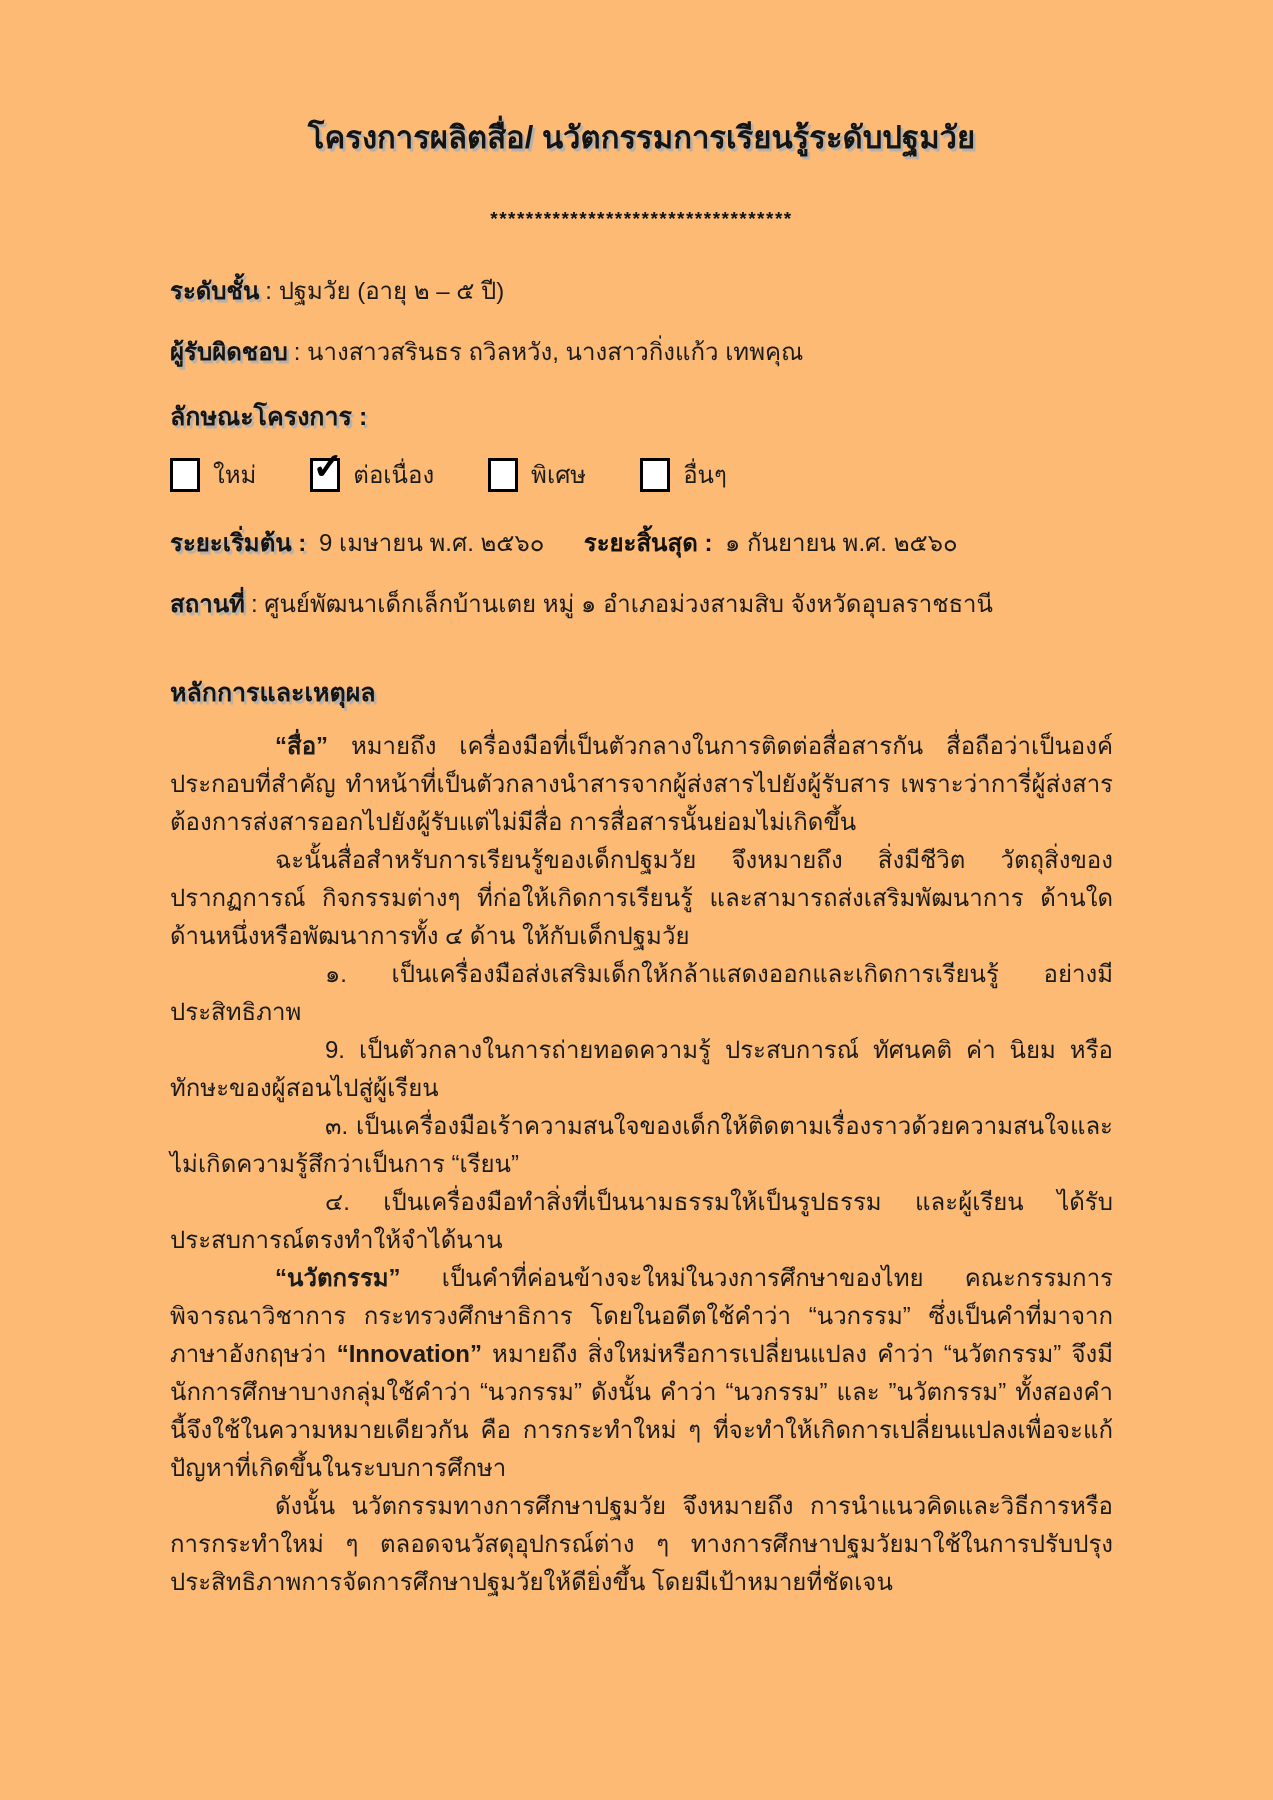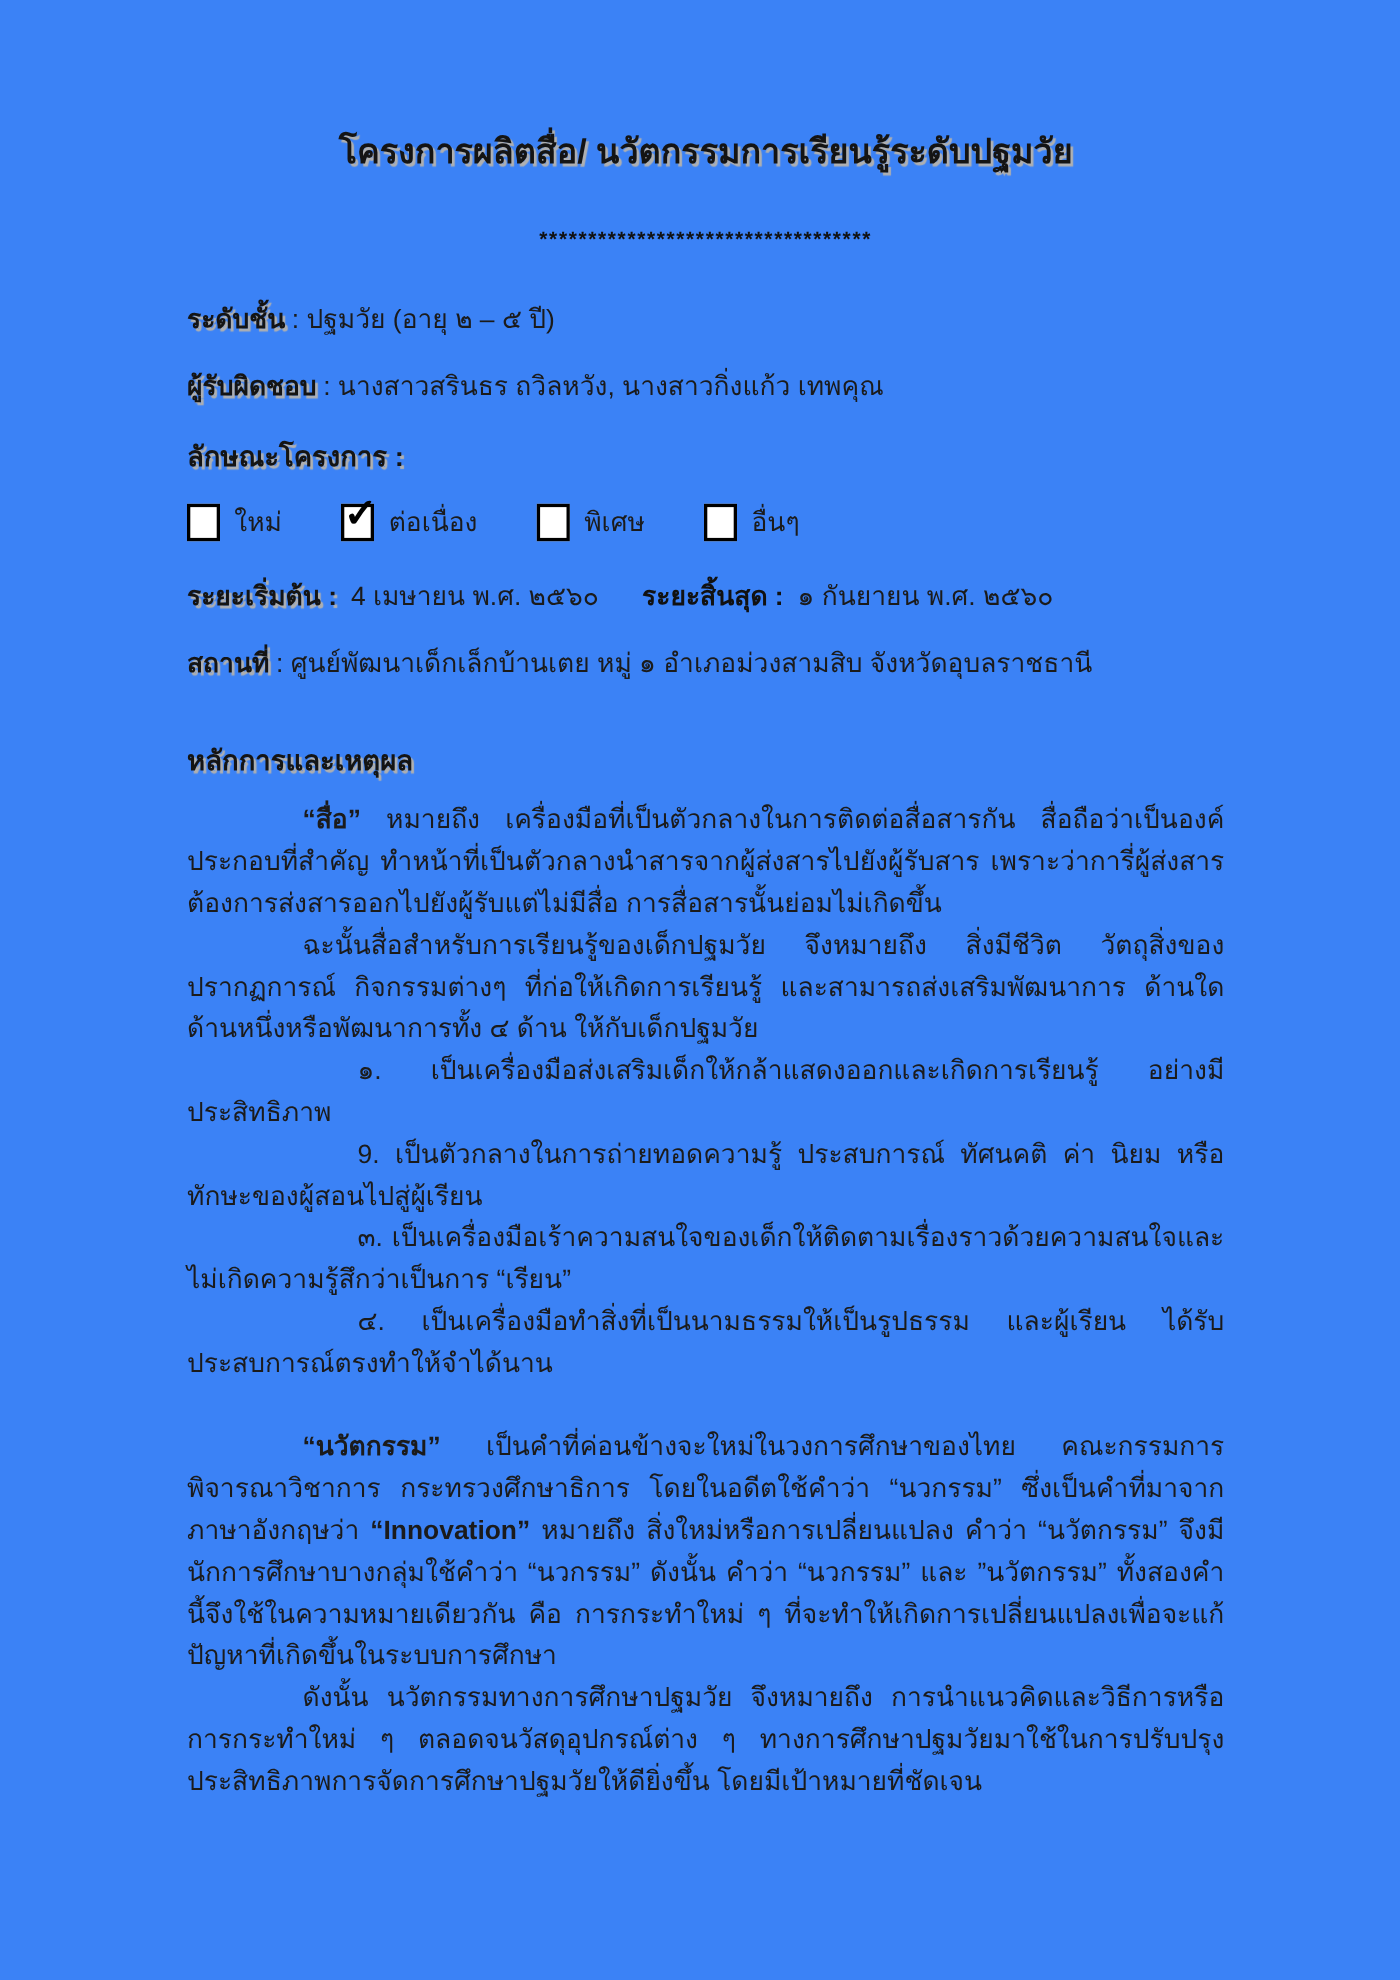--- a/index.html
+++ b/index.html
@@ -1,17 +1,17 @@
 <!DOCTYPE html>
 <html lang="th"><head>
 <meta charset="utf-8">
 <style>
   html,body{margin:0;padding:0;background:#ffffff;}
   .page{
-    width:1273px;height:1800px;background:#3b82f6;box-sizing:border-box;
+    width:1273px;height:1800px;background:#fdba74;box-sizing:border-box;
     padding:112px 160px 0 170px;position:relative;overflow:hidden;
     font-family:"Liberation Sans",sans-serif;color:#1b1b1b;
   }
   .doc-title{
     text-align:center;font-size:31px;line-height:52px;margin:0;
     font-weight:bold;
   }
   .shadow{
     font-weight:bold;color:#141414;
     text-shadow:2.5px 2.5px 1px #b0b0b0;
@@ -32,21 +32,21 @@
   }
   .cbox .mark{display:none;position:absolute;top:-13px;left:-1px;font-size:37px;font-weight:bold;color:#000;line-height:1;}
   .cbox.checked .mark{display:block;}
   .date-row .gap{display:inline-block;width:26px;}
   .para{
     font-size:24px;line-height:38px;text-align:justify;margin:0;
   }
   .indent1{text-indent:105px;}
   .indent2{text-indent:155px;}
   .rationale-body{margin-top:16px;}
-  .innovation-para{margin-top:38px;}
+  .innovation-para{}
   .continuation{
     text-align:right;font-size:24px;line-height:38px;margin-top:8px;
   }
   b{font-weight:bold;}
 </style>
 </head>
 <body>
 
 <div class="page">
 
@@ -80,21 +80,21 @@
       <span class="cbox-label">พิเศษ</span>
     </div>
     <div class="option">
       <span class="cbox"></span>
       <span class="cbox-label">อื่นๆ</span>
     </div>
   </div>
 
   <div class="field date-row" style="margin-top:30px;">
     <span class="label shadow">ระยะเริ่มต้น :</span>
-    <span>4 เมษายน พ.ศ. ๒๕๖๐</span>
+    <span>9 เมษายน พ.ศ. ๒๕๖๐</span>
     <span class="gap"></span>
     <span class="label plain-bold">ระยะสิ้นสุด :</span>
     <span>๑ กันยายน พ.ศ. ๒๕๖๐</span>
   </div>
 
   <div class="field">
     <span class="label shadow">สถานที่</span><span>: ศูนย์พัฒนาเด็กเล็กบ้านเตย หมู่ ๑ อำเภอม่วงสามสิบ จังหวัดอุบลราชธานี</span>
   </div>
 
   <div class="section-heading shadow">หลักการและเหตุผล</div>

